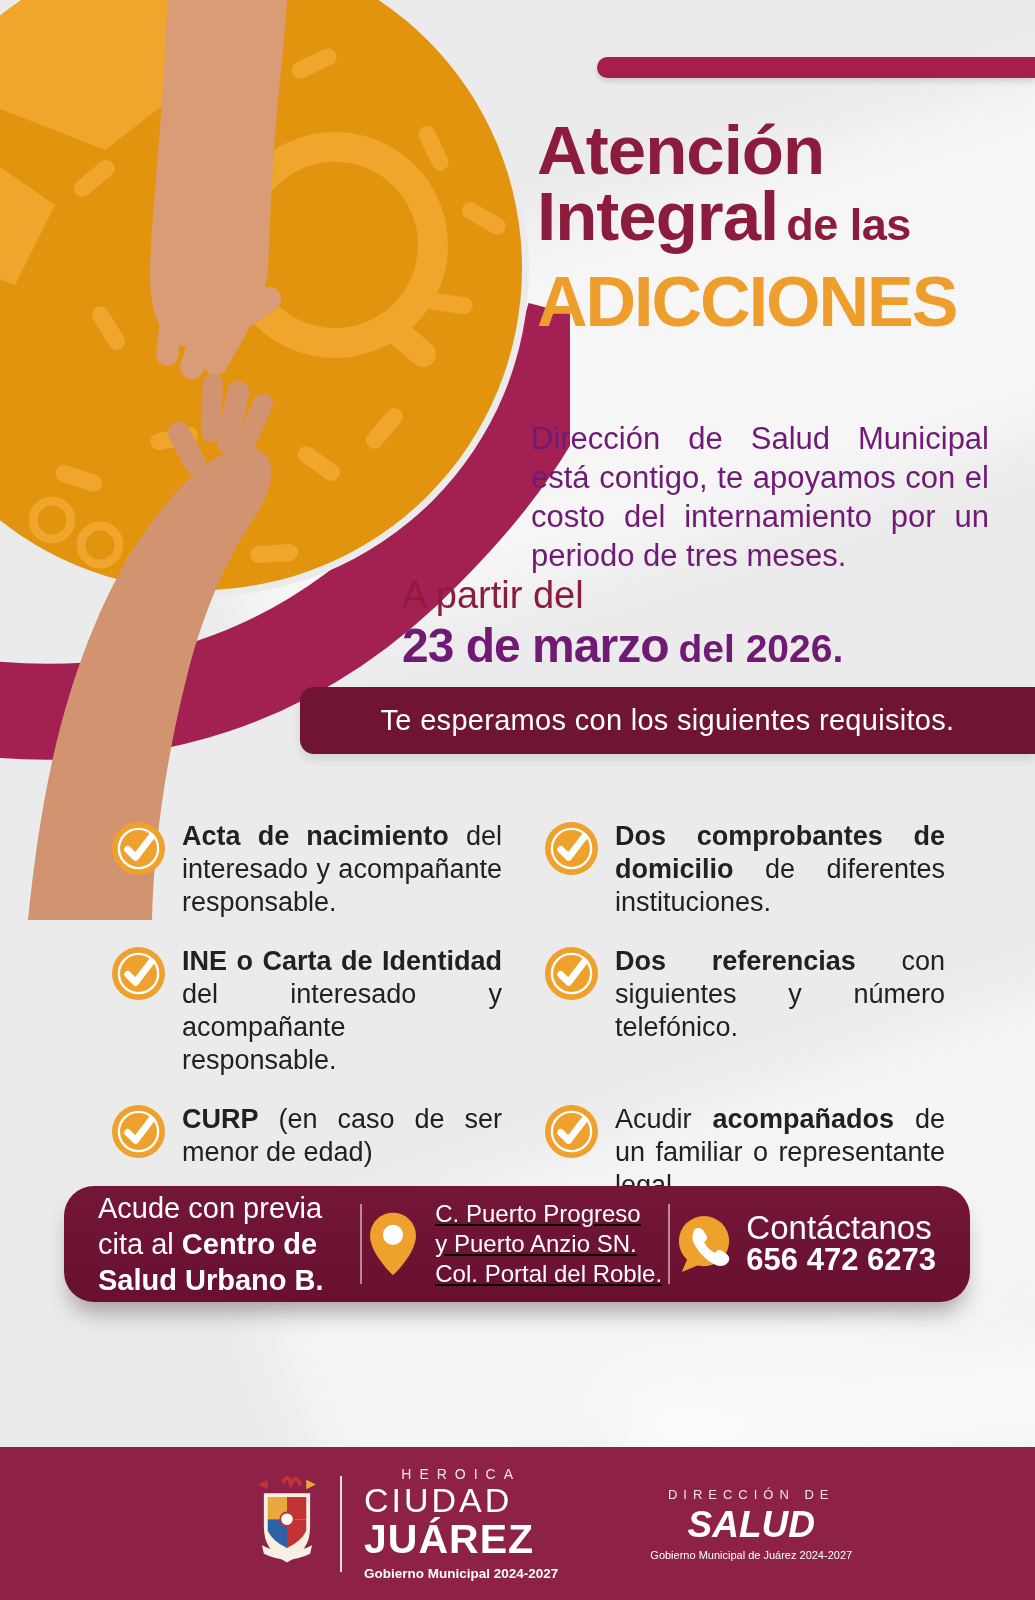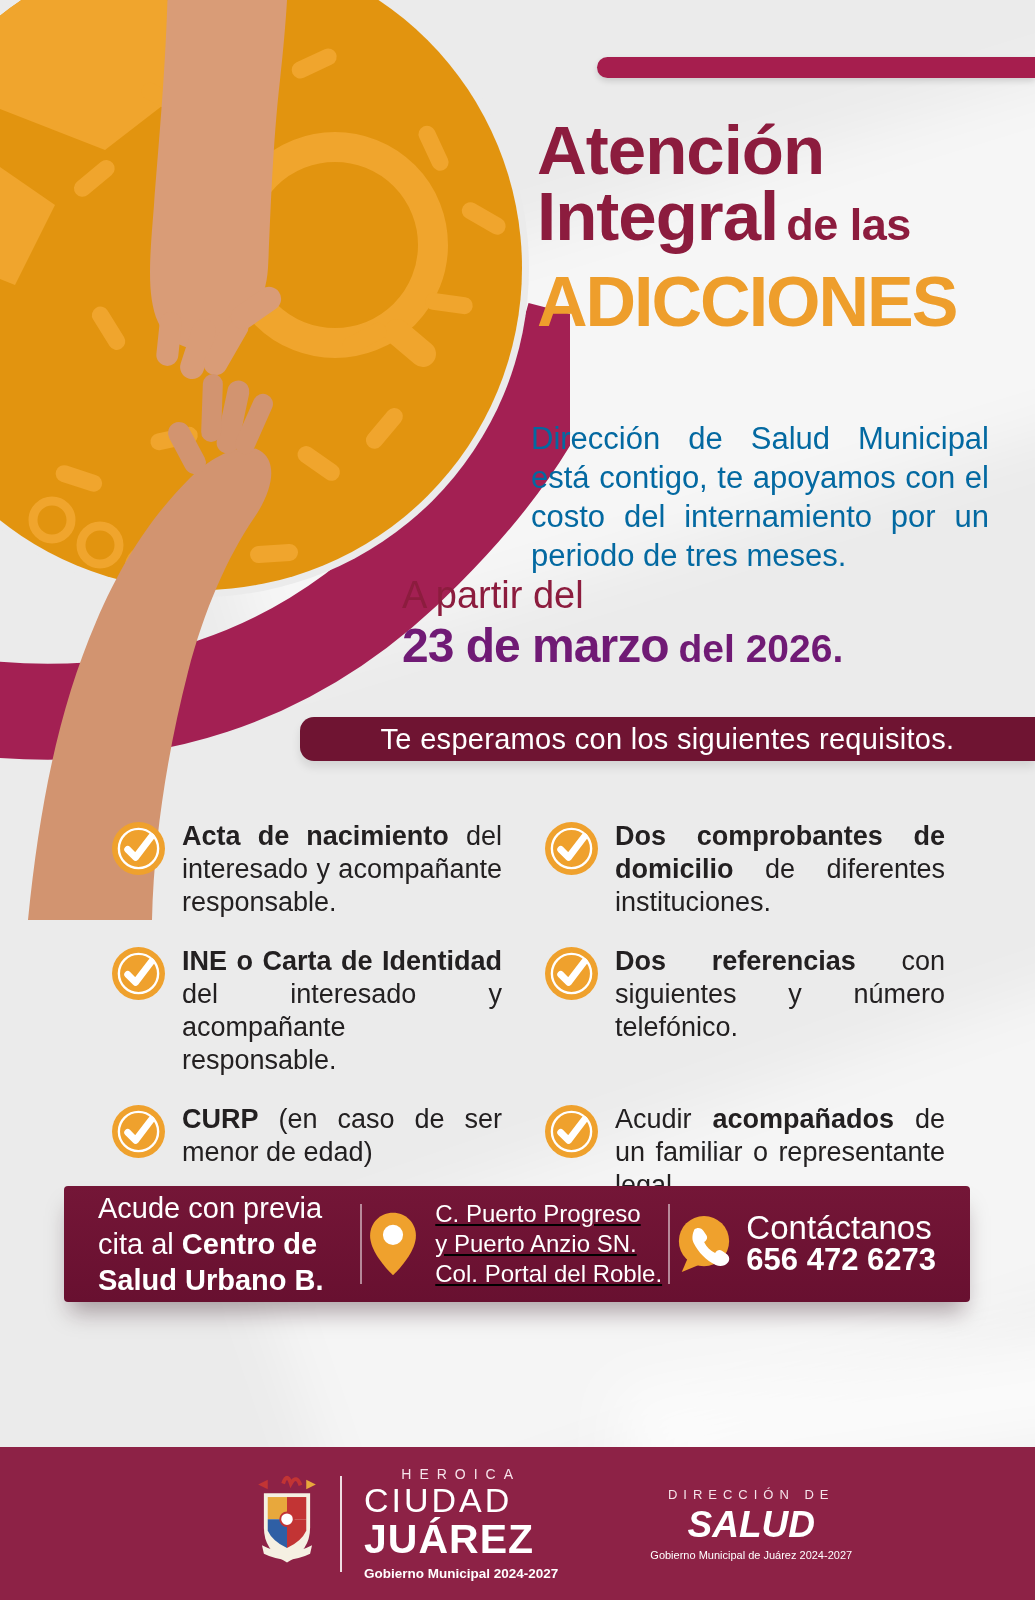--- a/index.html
+++ b/index.html
@@ -24,46 +24,46 @@
 
   
   .title{left:537px;top:118px;z-index:2;color:#8C1C3E;font-weight:800;letter-spacing:-1px;}
   .title .t1{font-size:69px;line-height:66px;}
   .title .t2{font-size:69px;line-height:66px;}
   .title .t2 .small{font-size:45px;font-weight:700;margin-left:8px;letter-spacing:-0.5px;}
   .title .t3{font-size:70px;line-height:72px;margin-top:8px;color:#EE9E2C;letter-spacing:-2px;}
 
   
   .intro{left:531px;top:388px;width:458px;z-index:2;font-size:31px;line-height:39px;
-    color:#0369a1;text-align:justify;}
+    color:#701a75;text-align:justify;}
 
   
   .date{left:402px;top:574px;z-index:2;}
   .date .d1{font-size:38px;line-height:42px;color:#8C1C3E;font-weight:500;}
   .date .d2{margin-top:2px;color:#701a75;font-weight:700;}
   .date .d2 .dbig{font-size:48px;letter-spacing:-1px;}
   .date .d2 .dsmall{font-size:39px;margin-left:10px;}
 
   
-  .banner{left:300px;top:717px;width:735px;height:44px;background:#6F1432;
+  .banner{left:300px;top:687px;width:735px;height:67px;background:#6F1432;
     border-radius:14px 0 0 14px;display:flex;align-items:center;justify-content:center;
     z-index:2;box-shadow:0 6px 10px rgba(0,0,0,.10);}
   .banner span{color:#fff;font-size:29px;letter-spacing:0.3px;}
 
   
   .reqs{left:112px;top:800px;width:880px;display:grid;
     grid-template-columns:390px 400px;column-gap:43px;row-gap:26px;z-index:2;margin-top:20px;}
   .req-item{display:flex;gap:17px;align-items:flex-start;}
   .check{flex:none;width:53px;height:53px;margin-top:2px;}
   .req-text{margin:0;font-size:27px;line-height:33px;color:#232021;text-align:justify;}
   .req-text b{font-weight:700;}
 
   
   .card{left:64px;top:1186px;width:906px;height:116px;background:linear-gradient(#741637,#681030);
-    border-radius:4px;display:flex;align-items:center;justify-content:space-between;
+    border-radius:30px;display:flex;align-items:center;justify-content:space-between;
     padding:0 34px;box-sizing:border-box;z-index:2;
     box-shadow:0 16px 22px -6px rgba(40,8,20,.35);}
   .visit{width:256px;margin:0;color:#fff;font-size:29px;line-height:36px;}
   .visit b{font-weight:800;}
   .vdiv{width:2px;height:80px;background:rgba(255,255,255,.5);flex:none;}
   .loc{display:flex;align-items:center;gap:16px;text-decoration:underline;}
   .pin{width:52px;height:66px;flex:none;}
   .addr{color:#fff;font-size:24px;line-height:30px;}
   .cont{display:flex;align-items:center;gap:13px;}
   .phone{width:58px;height:60px;flex:none;}

